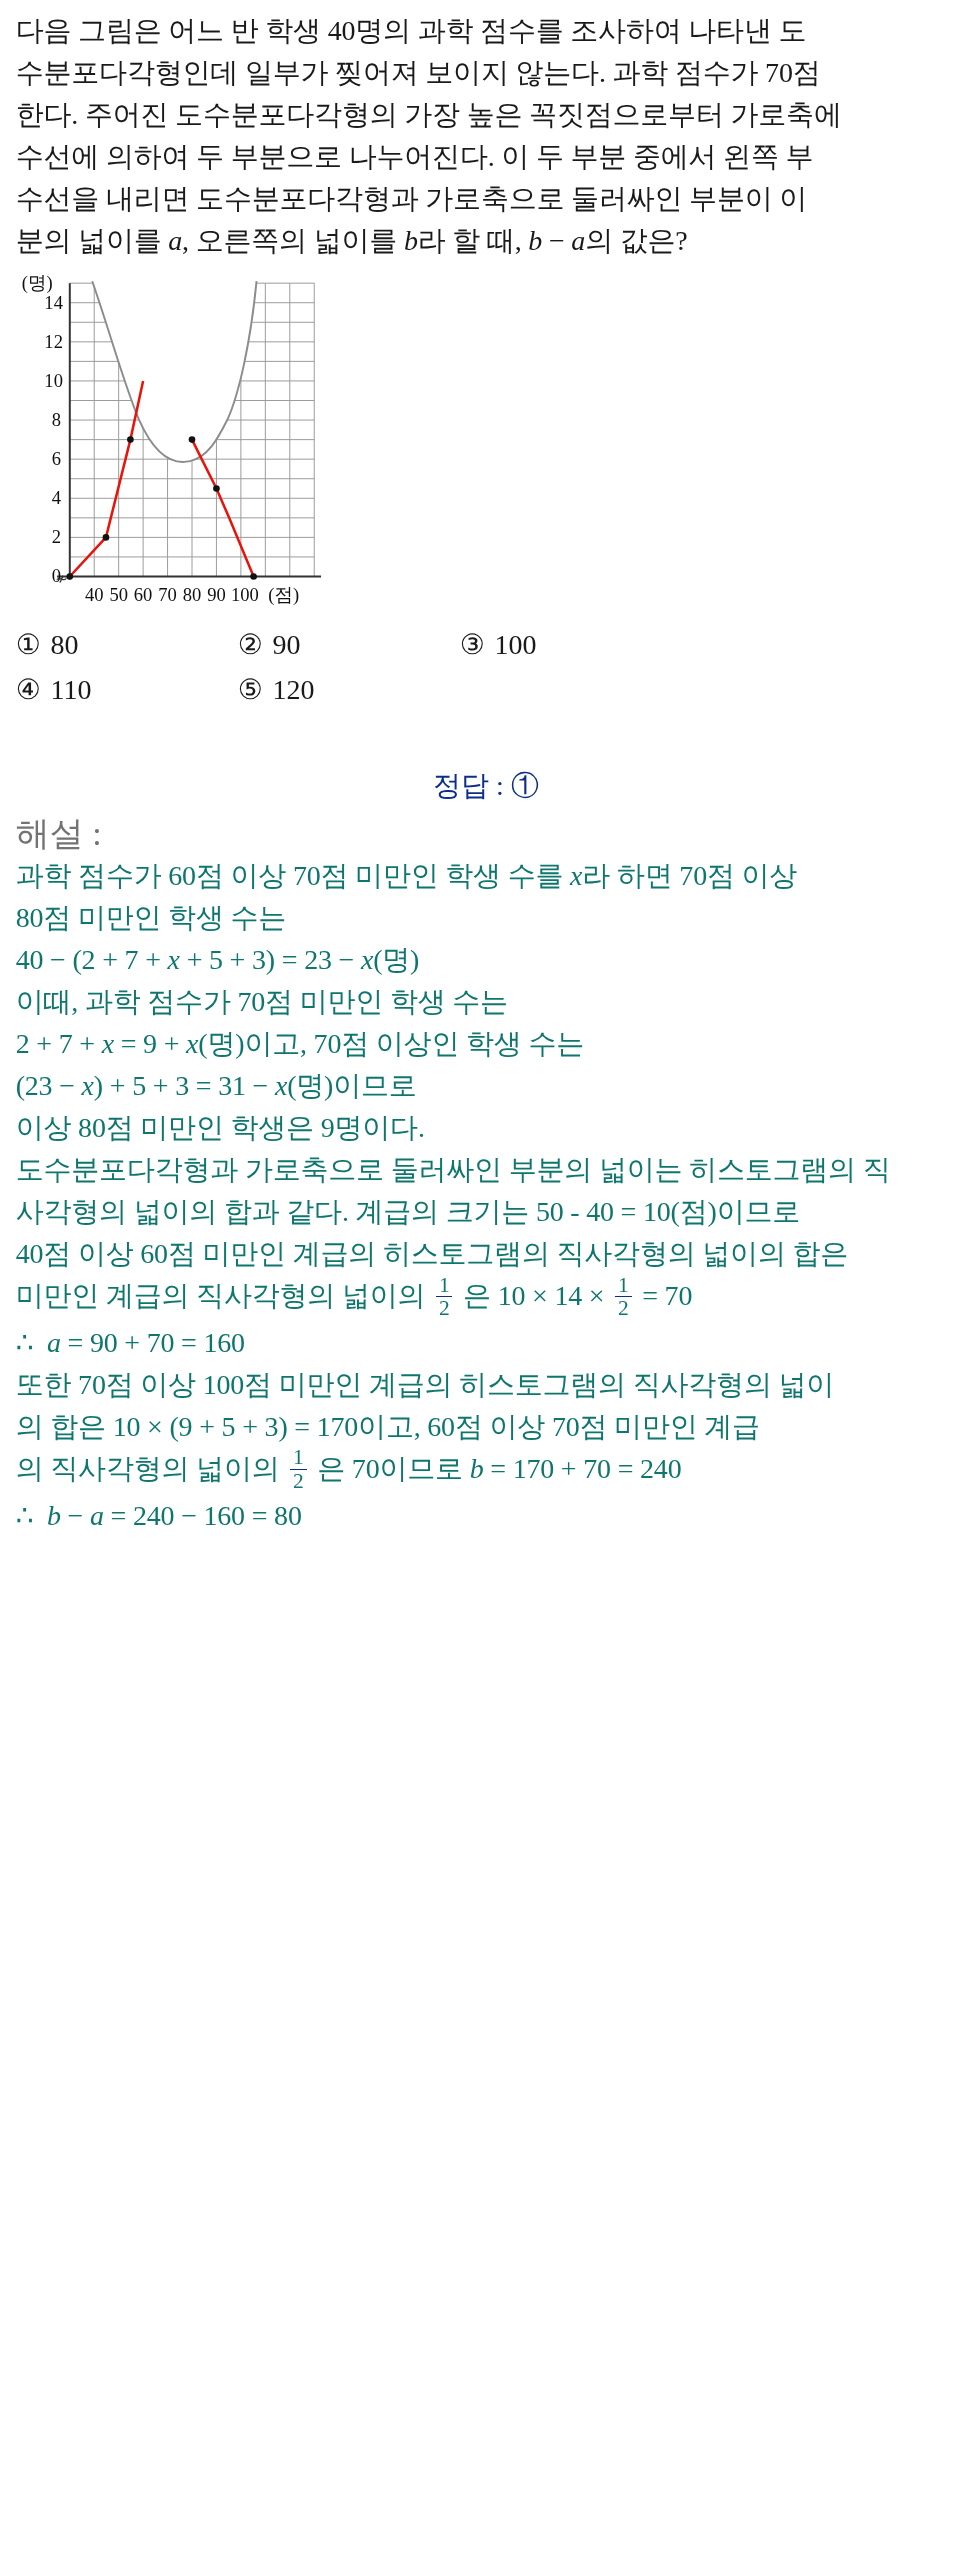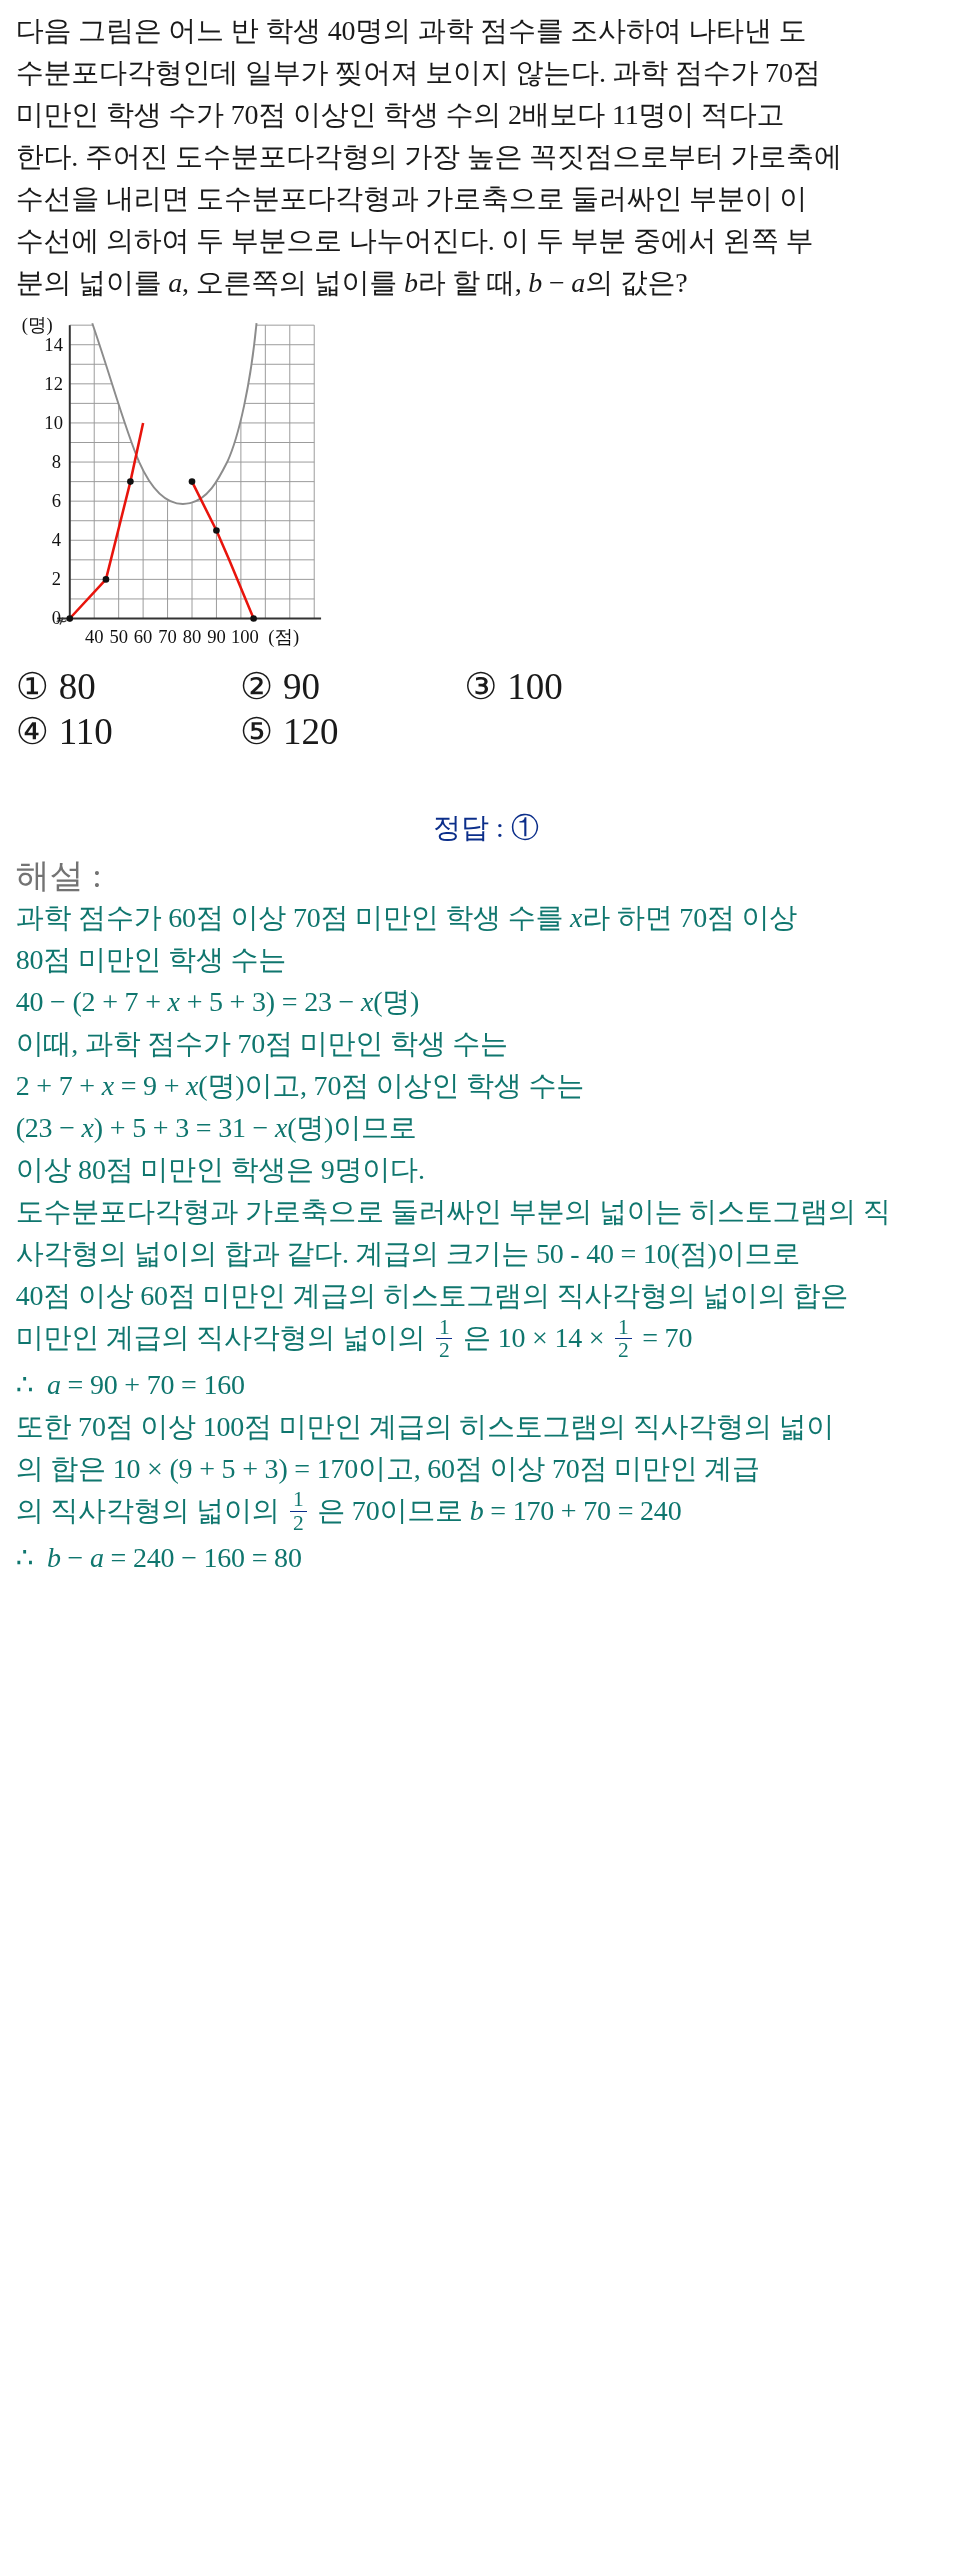--- a/index.html
+++ b/index.html
@@ -35,21 +35,21 @@
     margin-top: 11.7px;
     margin-bottom: 5.9px;
     height: 343px;
     position: relative;
   }
   .graph-wrap svg { display: block; }
 
   
   .choices {
     margin-top: 3px;
-    font-size: 37px;
+    font-size: 28px;
     line-height: 45px;
   }
   .choice-row { display: block; }
   .choice {
     display: inline-block;
     width: 215px;
     white-space: nowrap;
   }
   .cnum { margin-right: 9.8px; }
 
@@ -90,24 +90,23 @@
   .gap { display: inline-block; width: 88px; }
 </style>
 </head>
 <body>
 
 <div class="page">
 
   <div class="qtext">
     <span class="ln">다음 그림은 어느 반 학생 40명의 과학 점수를 조사하여 나타낸 도</span>
     <span class="ln">수분포다각형인데 일부가 찢어져 보이지 않는다. 과학 점수가 70점</span>
-    <span class="ln">미만인 학생 수가 70점 이상인 학생 수의 2배보다 11명이 적다고</span>
     <span class="ln">한다. 주어진 도수분포다각형의 가장 높은 꼭짓점으로부터 가로축에</span>
+    <span class="ln">수선에 의하여 두 부분으로 나누어진다. 이 두 부분 중에서 왼쪽 부</span>
     <span class="ln">수선을 내리면 도수분포다각형과 가로축으로 둘러싸인 부분이 이</span>
-    <span class="ln">수선에 의하여 두 부분으로 나누어진다. 이 두 부분 중에서 왼쪽 부</span>
     <span class="ln">분의 넓이를 <span class="mi">a</span>, 오른쪽의 넓이를 <span class="mi">b</span>라 할 때, <span class="mi">b</span> − <span class="mi">a</span>의 값은?</span>
   </div>
 
   <div class="graph-wrap">
     <svg width="352" height="343" viewBox="0 0 360 350">
 
       <g stroke="#9a9a9a" stroke-width="1" fill="none">
 
         <line x1="55" y1="10" x2="55" y2="310"></line>
         <line x1="80" y1="10" x2="80" y2="310"></line>

